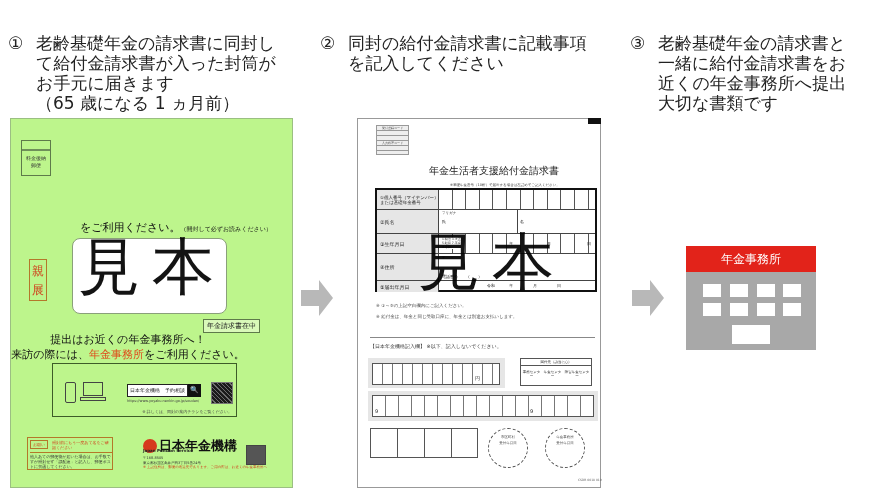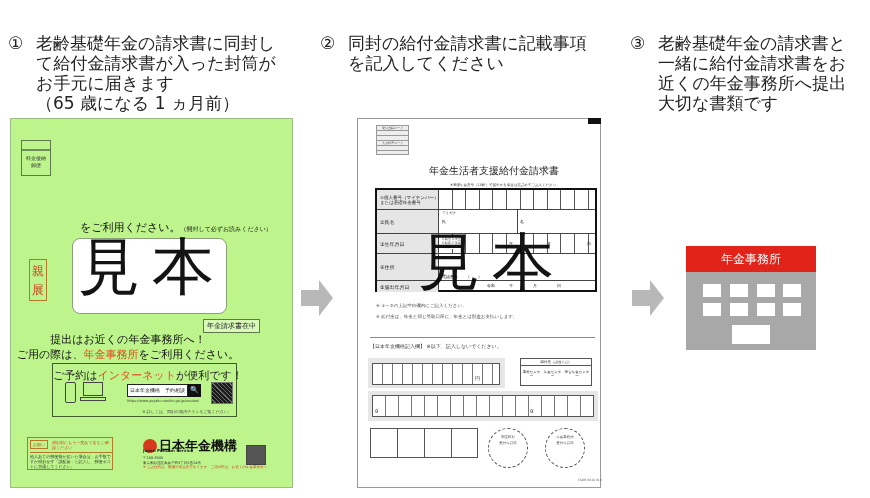--- a/index.html
+++ b/index.html
@@ -113,26 +113,23 @@
 </div>
 <div class="shinten" style="white-space:pre">親
 展</div>
 <div class="env-important">
   <span>をご利用ください。</span><small>（開封して必ずお読みください）</small>
 </div>
 <div class="window"></div>
 <div class="zaichu">年金請求書在中</div>
 <div class="env-msg" style="top:332px">提出はお近くの年金事務所へ！</div>
 <div class="env-msg" style="top:347px">
-  <span>ご用の際は、</span><span class="red">年金事務所</span><span>をご利用ください。</span>
+  <span>来訪の際には、</span><span class="red">年金事務所</span><span>をご利用ください。</span>
 </div>
 <div class="netbox">
-  <div class="head">
-    <span>ご予約は</span><span class="red">インターネット</span><span>が便利です！</span>
-  </div>
   <div class="phone"></div>
   <div class="pc"></div>
   <div class="pcbase"></div>
   <div class="search">日本年金機構　予約相談</div>
   <div class="sbtn">🔍</div>
   <div class="url">https://www.yoyaku.nenkin.go.jp/soudan/</div>
   <div class="qr"></div>
   <div class="note">※ 詳しくは、同封の案内チラシをご覧ください。</div>
 </div>
 <div class="onegai">

